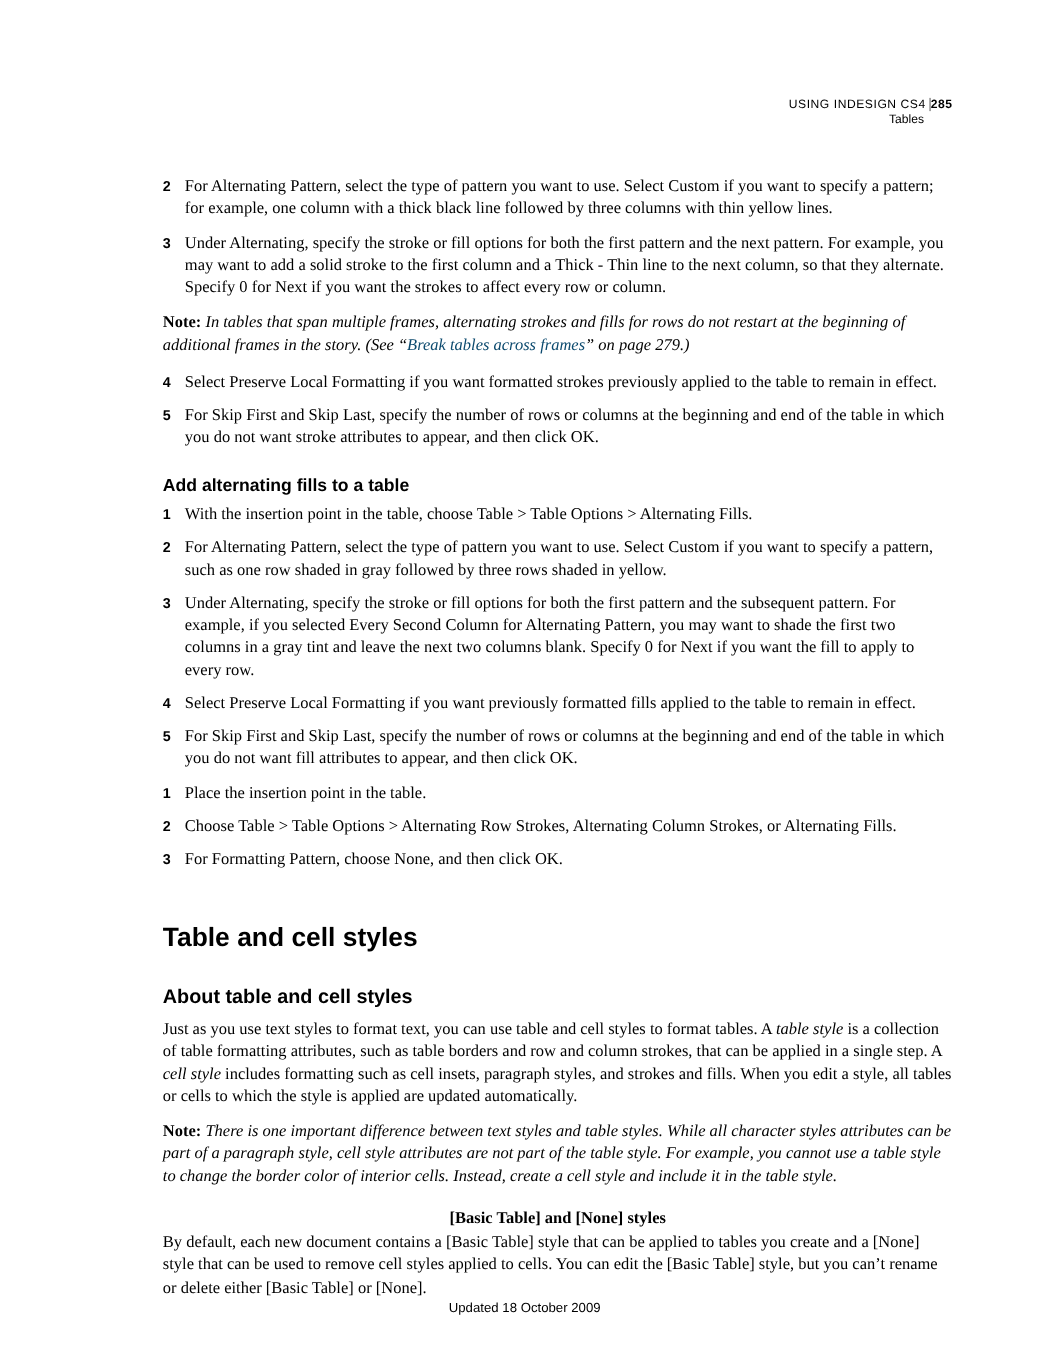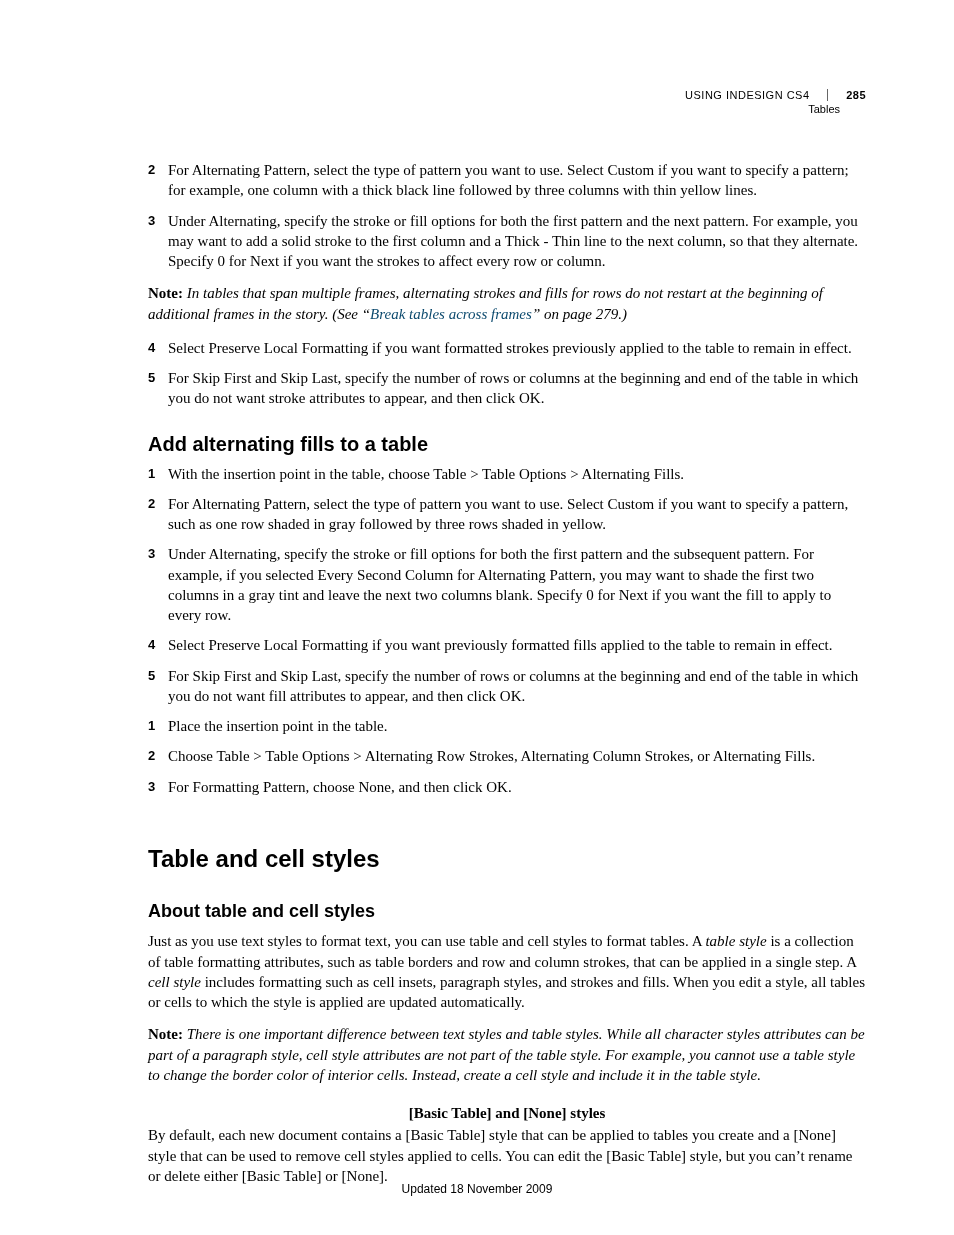--- a/index.html
+++ b/index.html
@@ -25,23 +25,23 @@
     text-align: right;
     font-family: "Myriad Pro", "Segoe UI", Arial, sans-serif;
     font-size: 11px;
     line-height: 1.3;
   }
   .running-head .line1 {
     letter-spacing: 0.5px;
   }
   .running-head .pagenum {
     font-weight: 700;
-    padding-left: 18px;
+    padding-left: 0;
     border-left: 1px solid #666;
-    margin-left: 14px;
+    margin-left: 0;
   }
   .running-head .line2 {
     font-weight: 400;
     padding-right: 26px;
   }
   .content {
     padding-top: 72px;
   }
   ol.steps {
     list-style: none;
@@ -72,21 +72,21 @@
   .note-body {
     font-style: italic;
   }
   .link {
     color: #0c4a6e;
     font-style: italic;
   }
   h3.subhead {
     font-family: "Myriad Pro", "Segoe UI", Arial, sans-serif;
     font-weight: 700;
-    font-size: 20px;
+    font-size: 16px;
     margin: 22px 0 6px 0;
   }
   h1.section-title {
     font-family: "Myriad Pro", "Segoe UI", Arial, sans-serif;
     font-weight: 700;
     font-size: 24px;
     margin: 46px 0 20px 0;
   }
   h2.topic-title {
     font-family: "Myriad Pro", "Segoe UI", Arial, sans-serif;
@@ -203,14 +203,14 @@
 
     <p class="note">
       <span class="note-label">Note:</span><span class="note-body"> There is one important difference between text styles and table styles. While all character styles attributes can be part of a paragraph style, cell style attributes are not part of the table style. For example, you cannot use a table style to change the border color of interior cells. Instead, create a cell style and include it in the table style.</span>
     </p>
 
     <p class="runin-head">[Basic Table] and [None] styles</p>
     <p class="body">By default, each new document contains a [Basic Table] style that can be applied to tables you create and a [None] style that can be used to remove cell styles applied to cells. You can edit the [Basic Table] style, but you can’t rename or delete either [Basic Table] or [None].</p>
 
   </div>
 
-  <div class="footer">Updated 18 November 2009</div>
+  <div class="footer">Updated 18 October 2009</div>
 </div>
 
 </body></html>

